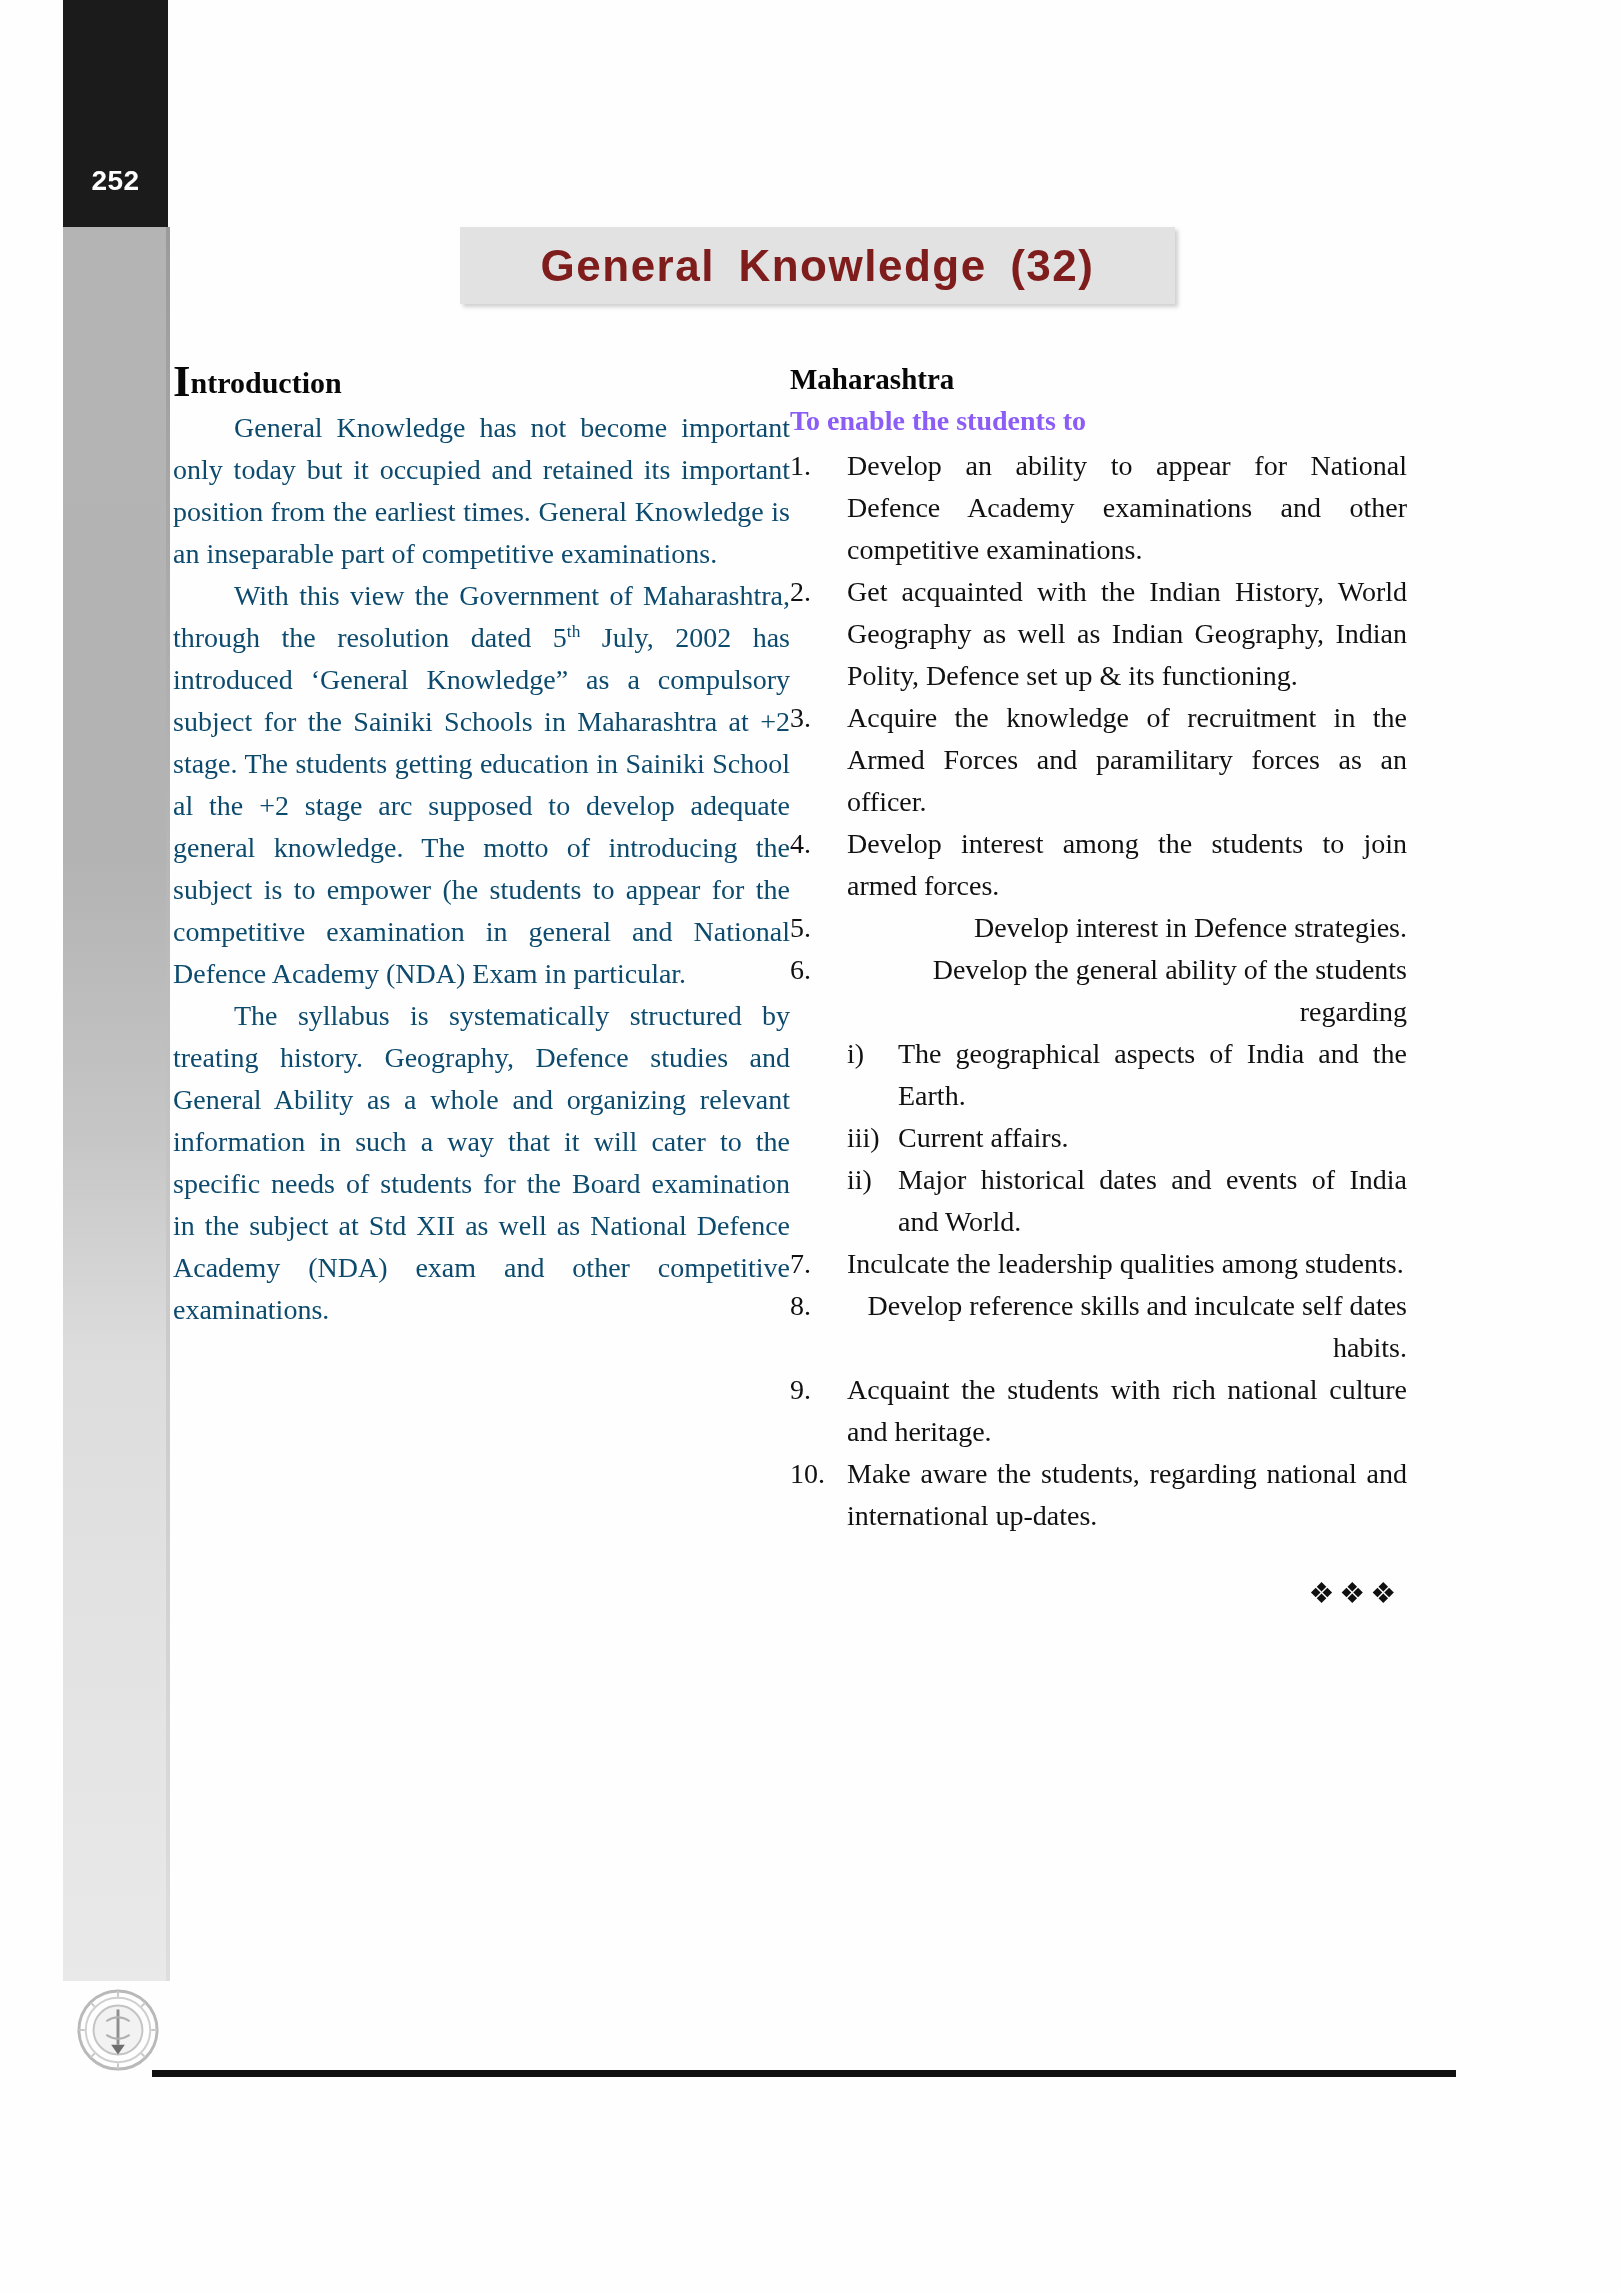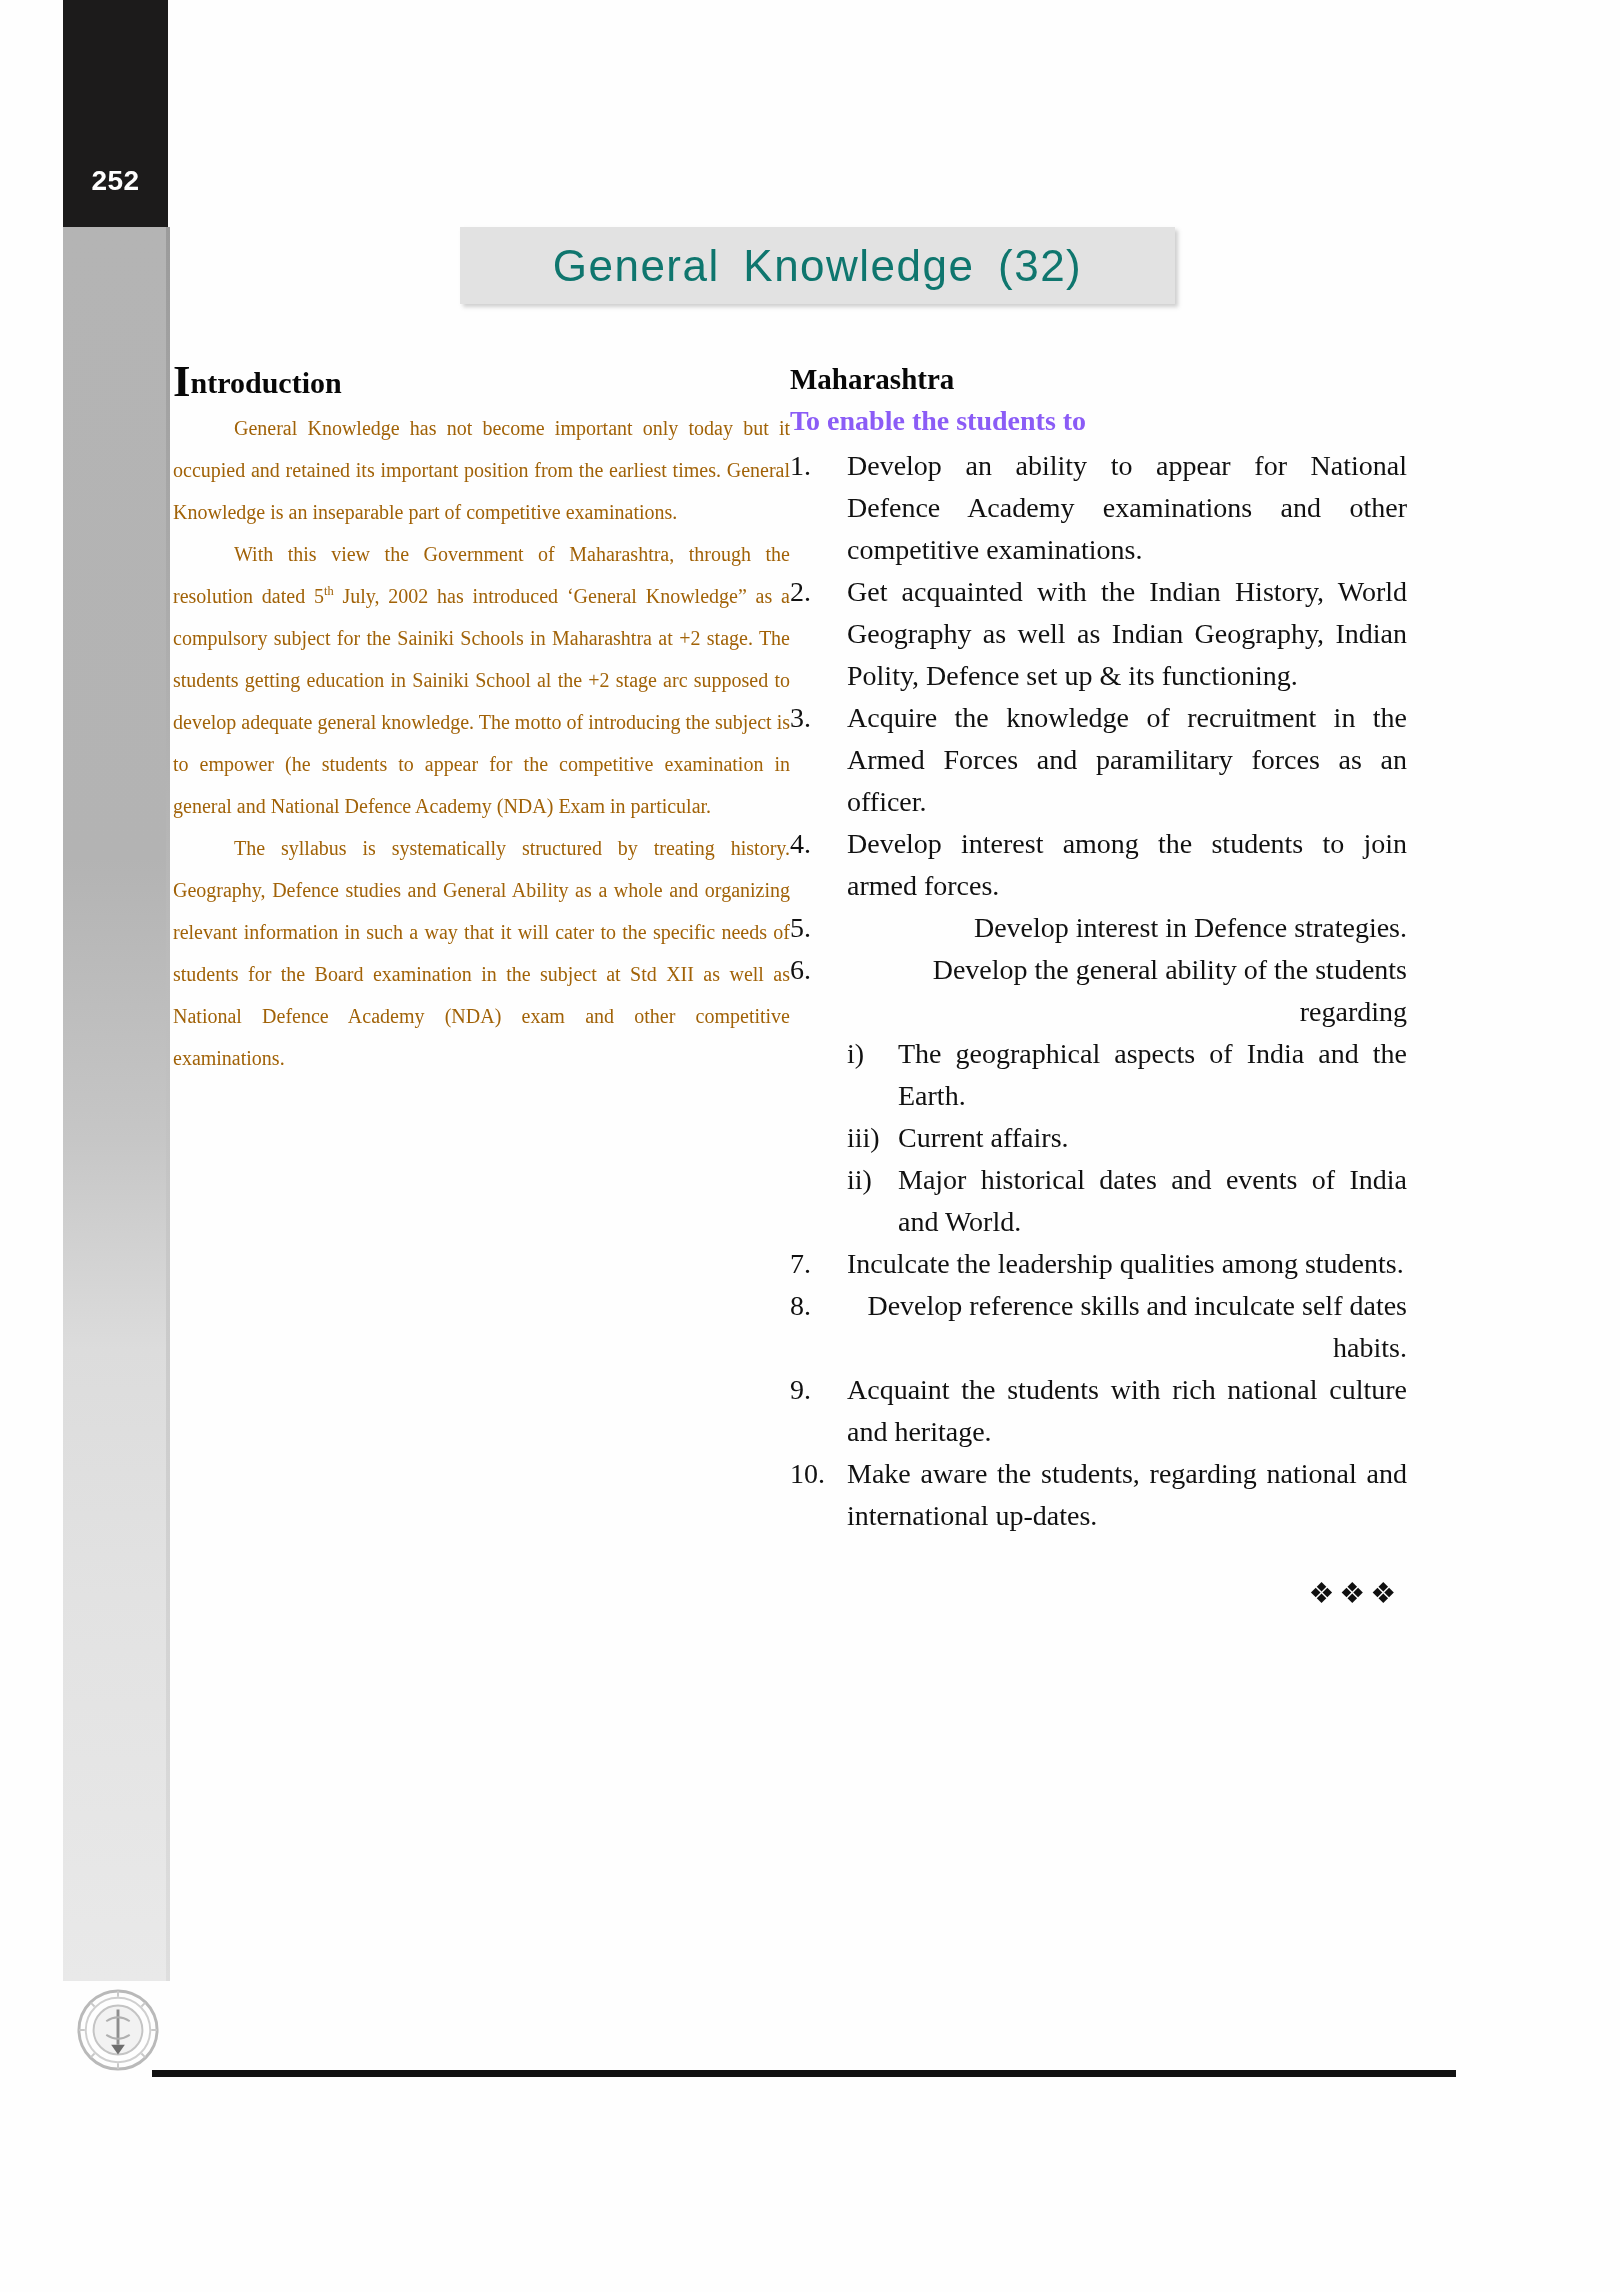--- a/index.html
+++ b/index.html
@@ -86,23 +86,23 @@
     width: 715px;
     height: 77px;
     background: #e2e2e2;
     display: flex;
     align-items: center;
     justify-content: center;
     box-shadow: 2.9px 2.9px 3.9px rgba(120,120,120,0.35);
   }
   .title-banner .title-text {
     font-family: "Liberation Sans", "DejaVu Sans", sans-serif;
-    font-weight: normal;
+    font-weight: bold;
     font-size: 44px;
-    color: #0f766e;
+    color: #7f1d1d;
     letter-spacing: 1.5px;
     white-space: nowrap;
     word-spacing: 9.8px;
   }
 
   
   .columns {
     position: absolute;
     left: 173px;
     top: 361px;
@@ -137,23 +137,23 @@
     font-family: "Liberation Serif", "DejaVu Serif", serif;
     font-weight: bold;
     font-size: 28px;
     color: #8b5cf6;
     margin: 3.9px 0 5.9px 0;
     line-height: 1.30;
   }
 
   p.body {
     margin: 0;
-    font-size: 20px;
+    font-size: 28px;
     line-height: 42px;
-    color: #a16207;
+    color: #0c4a6e;
     text-align: justify;
     text-indent: 61px;
     hyphens: none;
   }
   p.body sup {
     font-size: 0.62em;
     vertical-align: super;
     line-height: 0;
   }
 

